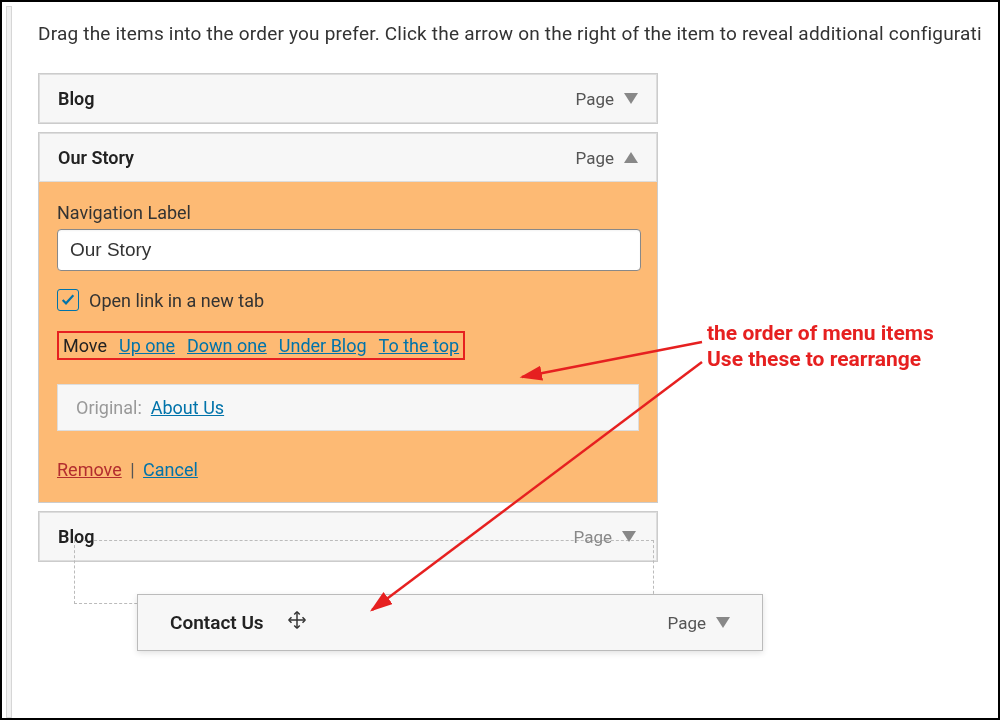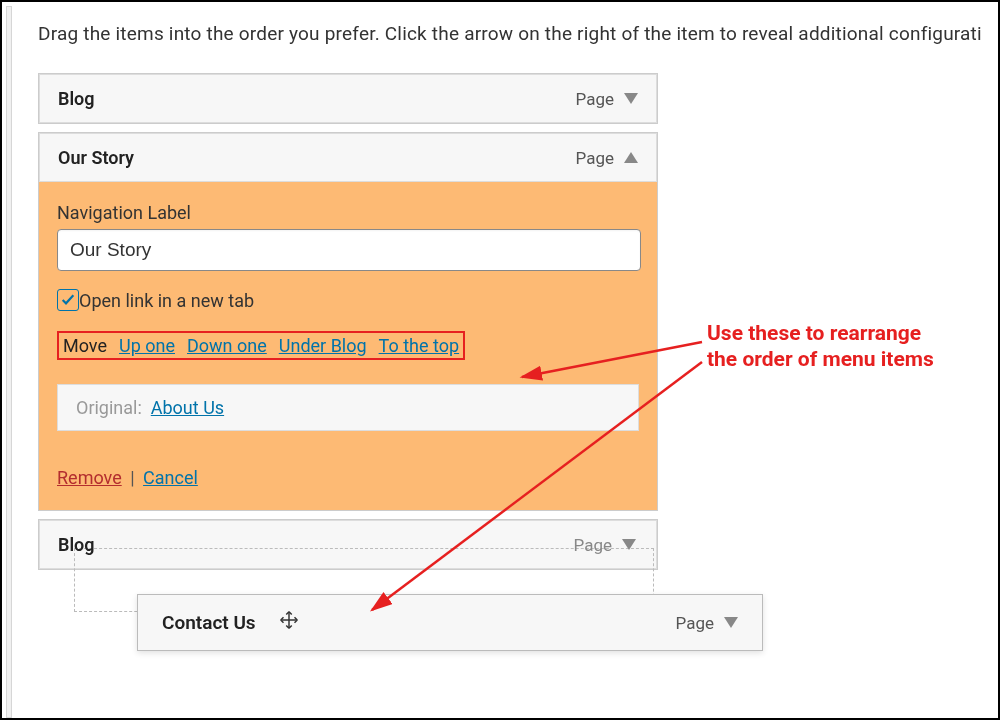--- a/index.html
+++ b/index.html
@@ -11,34 +11,34 @@
   .items { width: 620px; }
   .item { border: 1px solid #ccc; margin-bottom: 8px; background: #fdba74; }
   .item-header { display: flex; align-items: center; justify-content: space-between; padding: 13px 18px; background: #f7f7f7; border: 1px solid #ddd; cursor: move; }
   .item-title { font-size: 18px; font-weight: 600; color: #222; }
   .item-meta { display: flex; align-items: center; gap: 10px; color: #555; font-size: 17px; }
   .triangle-down { width: 0; height: 0; border-left: 7px solid transparent; border-right: 7px solid transparent; border-top: 11px solid #888; }
   .triangle-up { width: 0; height: 0; border-left: 7px solid transparent; border-right: 7px solid transparent; border-bottom: 11px solid #888; }
   .item-body { padding: 20px 18px 22px; }
   .field-label { font-size: 18px; color: #333; margin-bottom: 6px; display: block; }
   .text-input { width: 584px; height: 42px; border: 1px solid #888; border-radius: 4px; padding: 0 12px; font-size: 19px; color: #333; box-shadow: inset 0 1px 2px rgba(0,0,0,0.05); }
-  .checkbox-row { display: flex; align-items: center; margin-top: 18px; font-size: 18px; color: #333; }
+  .checkbox-row { display: flex; align-items: center; gap: 10px; margin-top: 18px; font-size: 18px; color: #333; }
   .checkbox { width: 22px; height: 22px; border: 1.5px solid #0073aa; border-radius: 3px; display: inline-flex; align-items: center; justify-content: center; color: #0073aa; }
   .checkbox svg { width: 16px; height: 16px; }
   .move-row { margin-top: 20px; padding: 2px 4px; font-size: 18px; border: 2px solid #e62020; display: inline-flex; align-items: baseline; gap: 12px; justify-content: flex-end; }
   .move-row .lbl { color: #222; }
   .move-row a { color: #0073aa; text-decoration: underline; cursor: pointer; }
   .original-box { margin-top: 24px; border: 1px solid #ddd; background: #f7f7f7; padding: 12px 18px; font-size: 18px; color: #999; }
   .original-box a { color: #0073aa; text-decoration: underline; }
-  .remove-row { margin-top: 36px; font-size: 18px; }
+  .remove-row { margin-top: 28px; font-size: 18px; }
   .remove-row a.remove { color: #b32d2e; text-decoration: underline; }
   .remove-row a.cancel { color: #0073aa; text-decoration: underline; }
   .remove-row .sep { color: #555; margin: 0 4px; }
   .dropzone { width: 580px; height: 64px; border: 1px dashed #bbb; margin-top: -30px; margin-left: 36px; }
-  .float-item { position: absolute; left: 135px; top: 592px; width: 626px; background: #f7f7f7; border: 1px solid #bbb; box-shadow: 0 2px 6px rgba(0,0,0,0.12); padding: 14px 24px; display: flex; align-items: center; justify-content: space-between; z-index: 10; }
+  .float-item { position: absolute; left: 135px; top: 592px; width: 626px; background: #f7f7f7; border: 1px solid #bbb; box-shadow: 0 2px 6px rgba(0,0,0,0.12); padding: 14px 32px; display: flex; align-items: center; justify-content: space-between; z-index: 10; }
   .float-item .ftitle { font-size: 19px; font-weight: 600; color: #222; display: flex; align-items: center; gap: 22px; }
   .move-cursor { display: inline-block; }
   .move-cursor svg { width: 22px; height: 22px; }
   .annotation { position: absolute; left: 705px; top: 318px; width: 260px; color: #e62020; font-size: 21px; font-weight: 700; line-height: 1.25; }
   .svg-layer { position: absolute; top: 0; left: 0; width: 1000px; height: 720px; pointer-events: none; z-index: 20; }
   .shop-title { display: flex; align-items: center; justify-content: space-between; }
   .shop-meta { color: #888; font-size: 17px; display: flex; align-items: center; gap: 10px; margin-right: 2px; }
 </style>
 </head>
 <body>
@@ -130,22 +130,22 @@
           </svg>
       </span>
     </span>
     <span class="item-meta">
       <span>Page</span>
       <span class="triangle-down"></span>
     </span>
   </div>
 
   <div class="annotation">
+    <div>the order of menu items</div>
     <div>Use these to rearrange</div>
-    <div>the order of menu items</div>
   </div>
 
   <svg class="svg-layer">
     <defs>
       <marker id="ah" markerWidth="10" markerHeight="10" refX="8" refY="3" orient="auto">
         <path d="M0,0 L9,3 L0,6 Z" fill="#e62020"></path>
       </marker>
     </defs>
     <line x1="700" y1="340" x2="520" y2="375" stroke="#e62020" stroke-width="2.5" marker-end="url(#ah)"></line>
     <line x1="700" y1="360" x2="370" y2="608" stroke="#e62020" stroke-width="2.5" marker-end="url(#ah)"></line>

